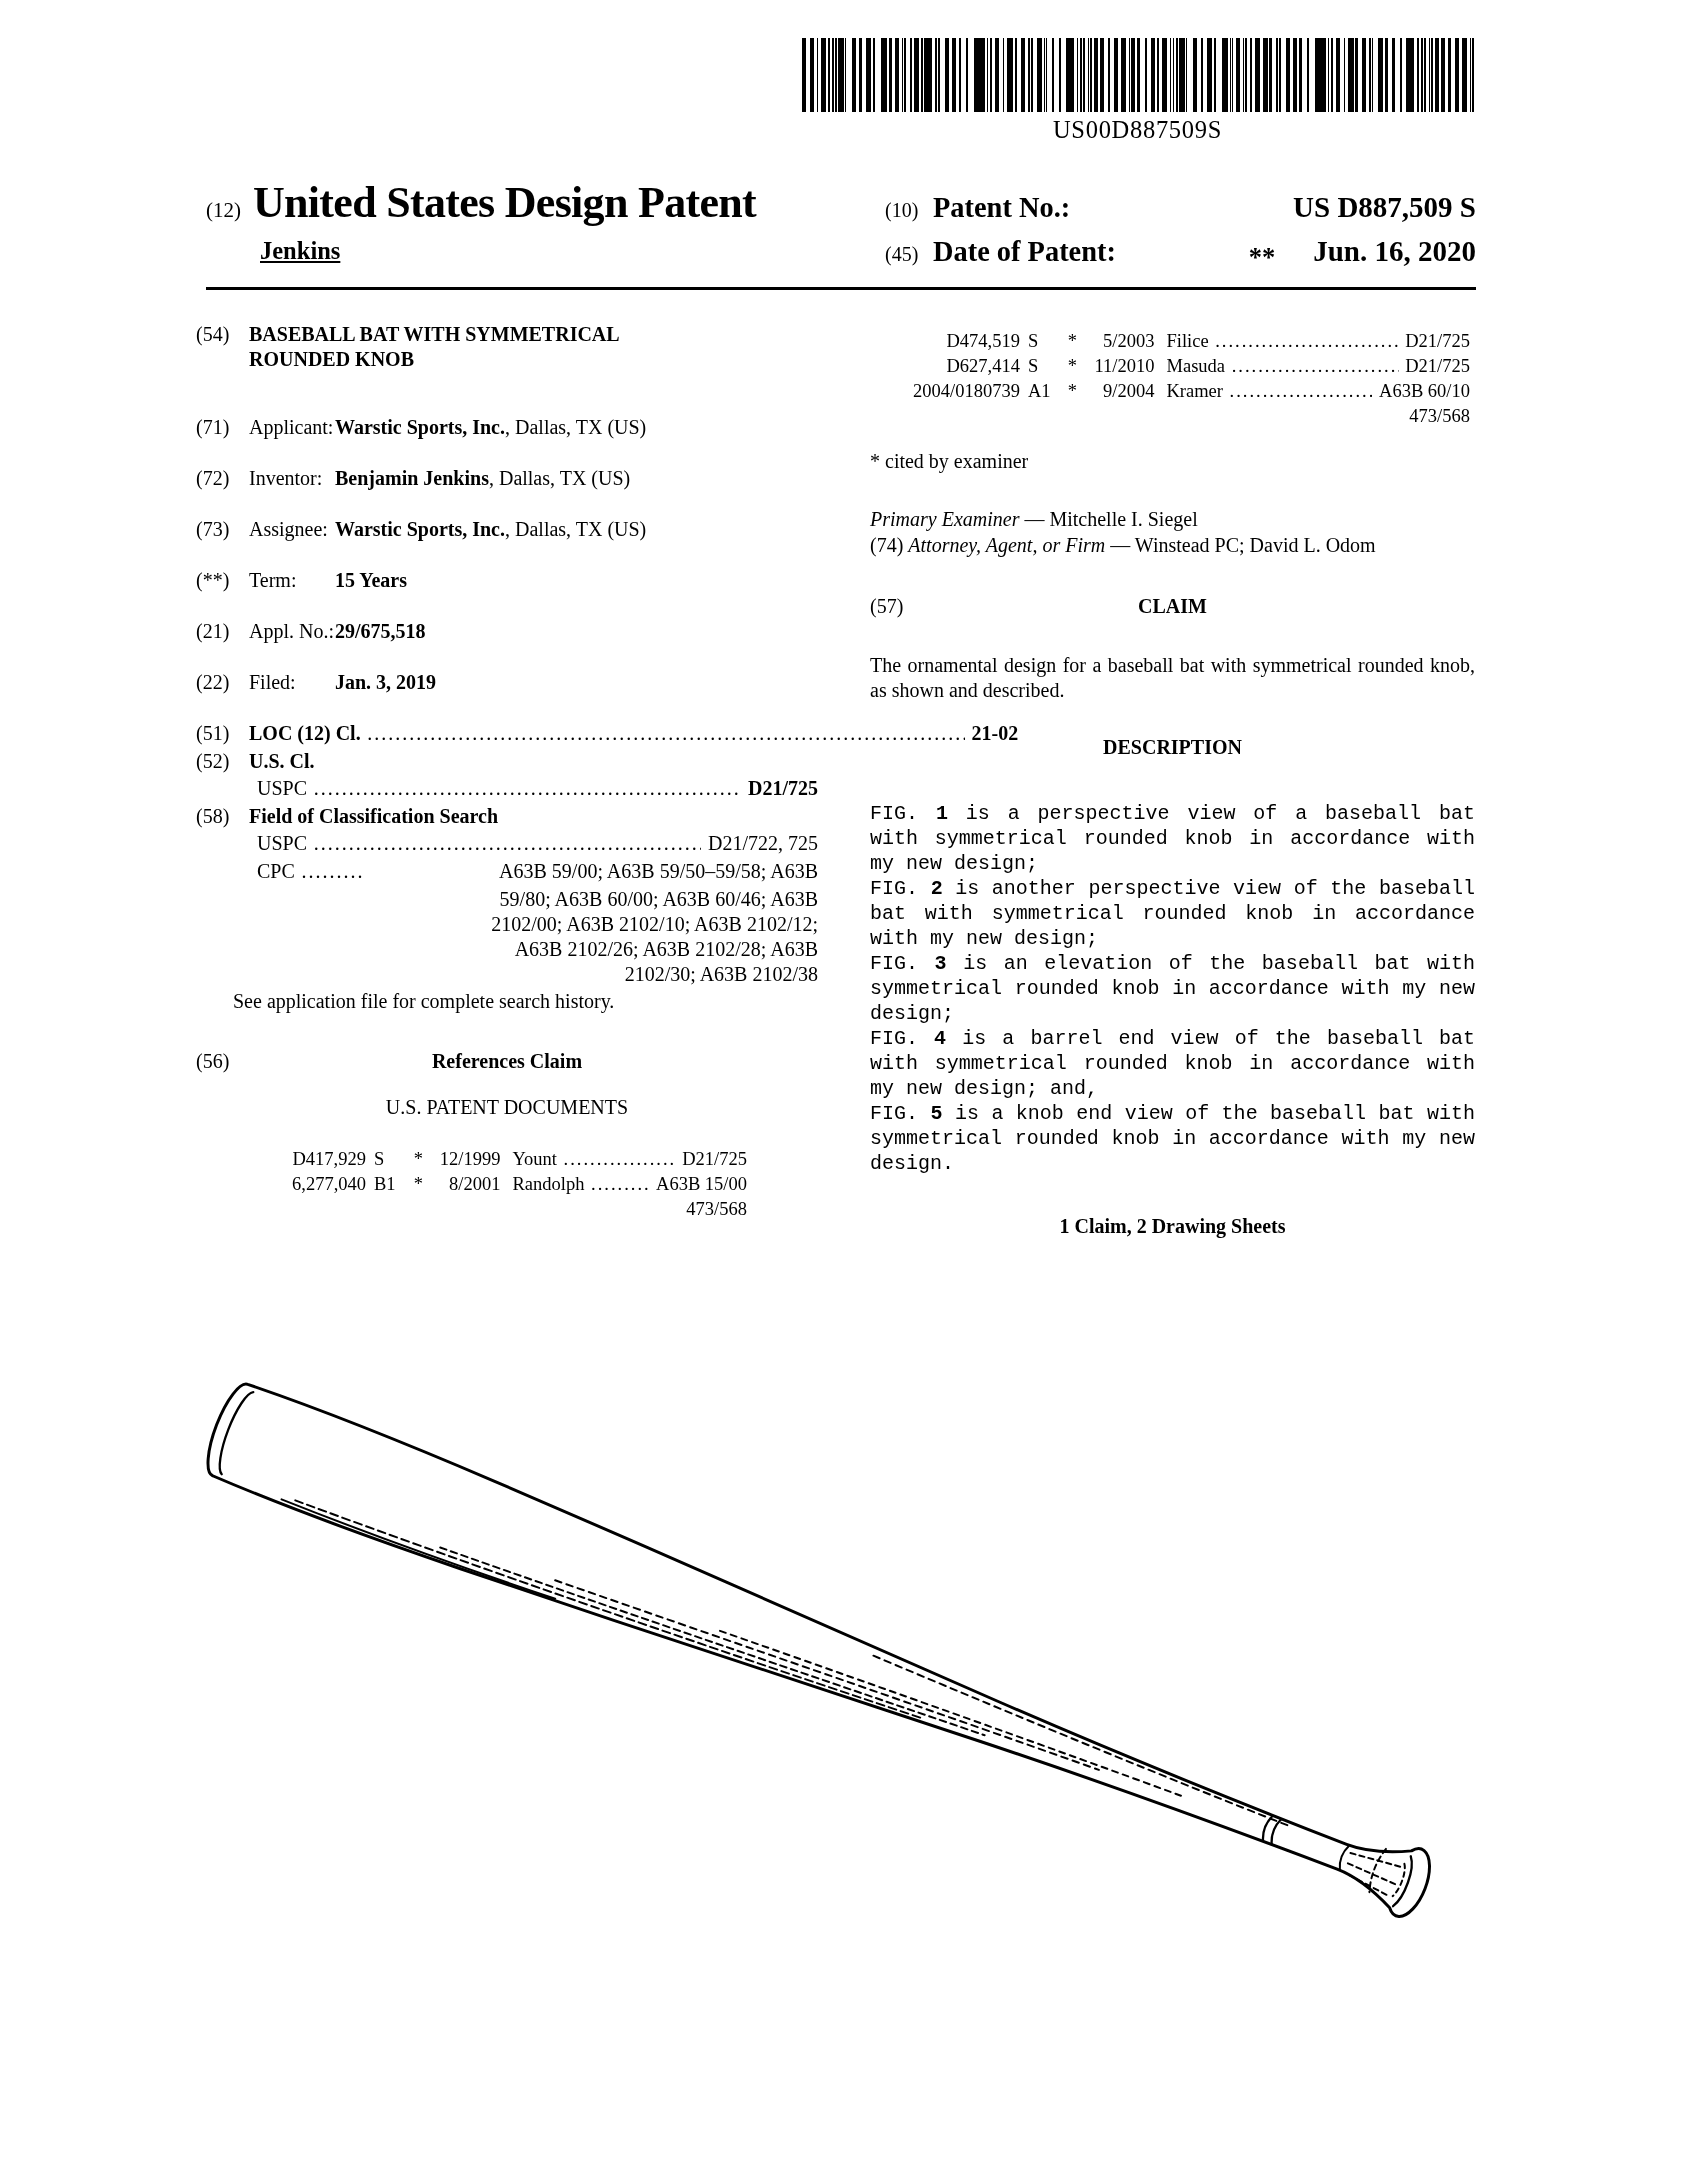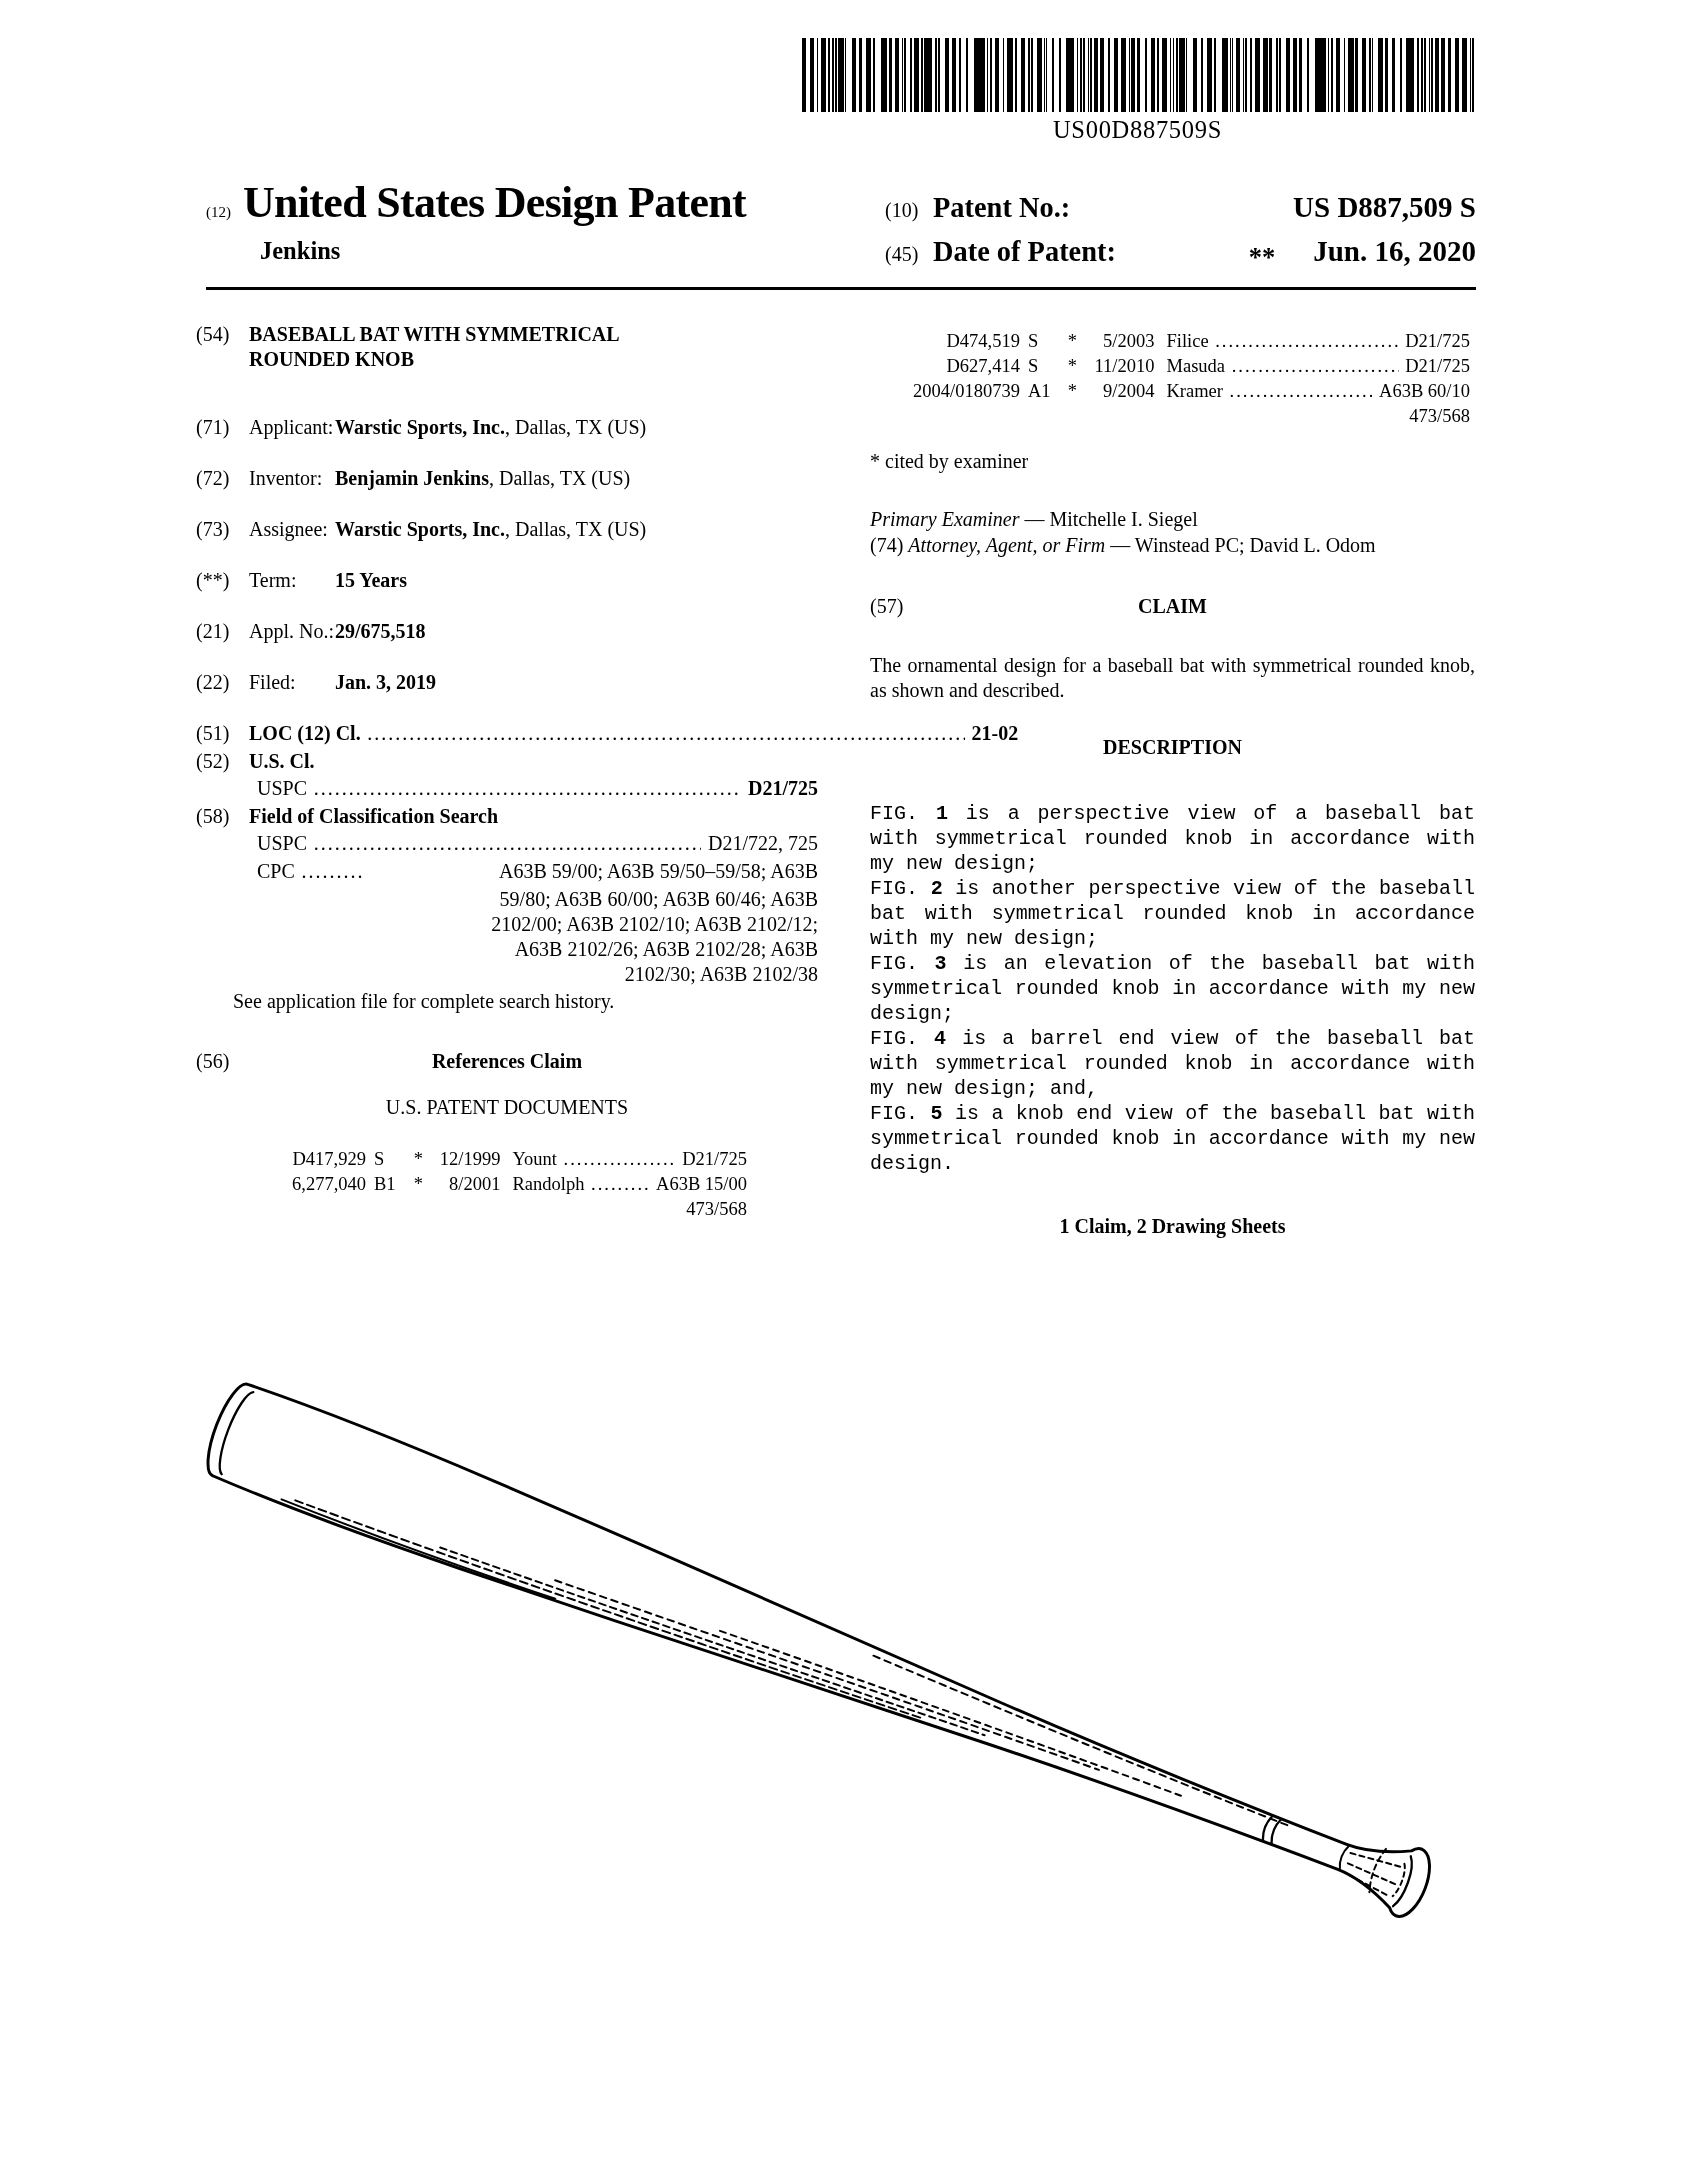--- a/index.html
+++ b/index.html
@@ -13,23 +13,23 @@
     height:74px;width:668px;margin:0 auto;
     background-image:
       repeating-linear-gradient(90deg,#000 0 2px,transparent 2px 7.3px,#000 7.3px 8.6px,transparent 8.6px 17px,#000 17px 21px,transparent 21px 24.5px,#000 24.5px 26px,transparent 26px 31px),
       repeating-linear-gradient(90deg,#000 0 1.3px,transparent 1.3px 6px,#000 6px 10px,transparent 10px 12.6px,#000 12.6px 14px,transparent 14px 20.5px,#000 20.5px 22.5px,transparent 22.5px 28.4px);
     border-left:2.6px solid #000;border-right:2.6px solid #000;
   }
   .barcode-text{font-size:24.5px;letter-spacing:0.7px;margin-top:4px;}
   
   .hdr-left{position:absolute;left:206px;top:177px;width:662px;}
   .hdr-title-row{display:flex;align-items:baseline;}
-  .code12{font-size:15px;margin-right:12px;}
+  .code12{font-size:21px;margin-right:12px;}
   .main-title{font-size:44px;font-weight:bold;letter-spacing:-0.7px;white-space:nowrap;}
-  .surname{font-size:24.5px;font-weight:bold;margin-top:9.3px;margin-left:54px;}
+  .surname{font-size:24.5px;font-weight:bold;margin-top:9.3px;margin-left:54px;text-decoration:underline;}
   .hdr-right{position:absolute;left:885px;top:191px;width:591px;}
   .hdr-row{display:flex;align-items:baseline;margin-bottom:10.6px;}
   .hnum{font-size:20px;width:48px;}
   .hlabel{font-size:28.4px;font-weight:bold;}
   .hspacer{flex:1;}
   .hstars{font-size:26.5px;font-weight:bold;margin-right:38px;transform:translateY(5.3px);}
   .hval{font-size:29px;font-weight:bold;white-space:nowrap;}
   .rule{position:absolute;left:206px;top:287px;width:1270px;height:3.3px;background:#000;}
   
   .col{position:absolute;top:322px;font-size:20px;line-height:25px;}

